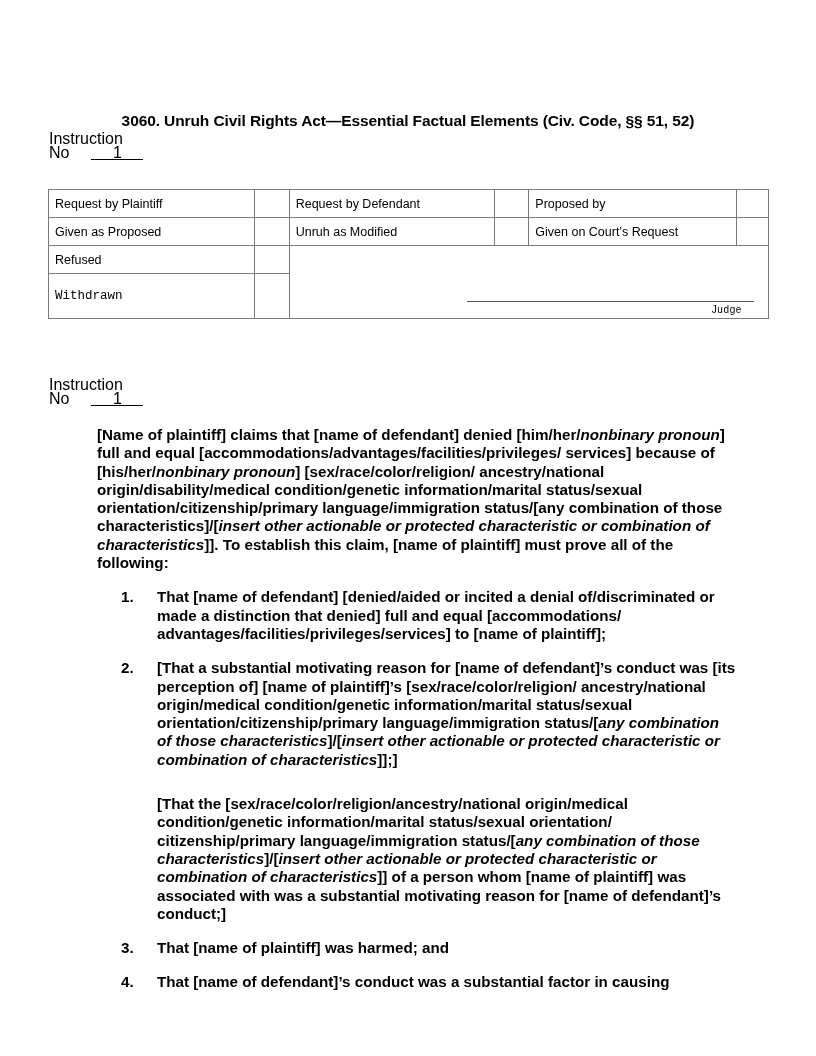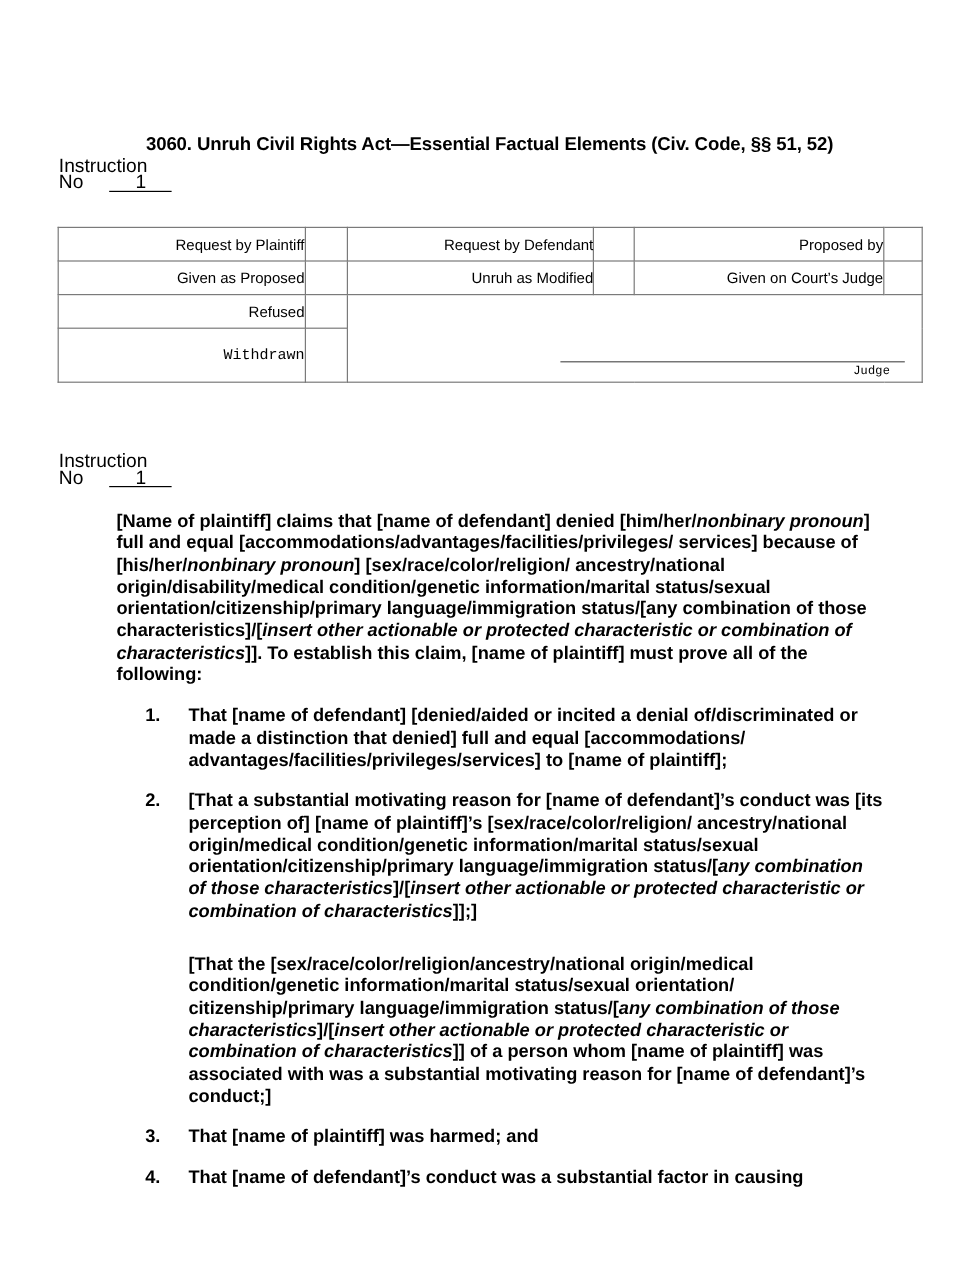--- a/index.html
+++ b/index.html
@@ -5,21 +5,21 @@
   html, body { margin: 0; padding: 0; background: #ffffff; }
   body { width: 816px; height: 1056px; position: relative; overflow: hidden;
          font-family: "Liberation Sans", sans-serif; color: #000; }
   .title { position: absolute; left: 0; width: 816px; top: 96px; text-align: center;
            font-size: 15.5px; font-weight: bold; letter-spacing: -0.1px; margin-top: 16px; }
   .instr { position: absolute; left: 49px; font-size: 16px; line-height: 14px; }
   .instr .num { display: inline-block; width: 52px; margin-left: 22px; border-bottom: 1px solid #000;
                 text-align: center; line-height: 12px; }
   table.status { position: absolute; left: 48px; top: 189px; width: 721px;
                  border-collapse: collapse; font-size: 12.5px; }
-  table.status td { border: 1px solid #7a7a7a; padding: 0 0 0 6px; height: 27px; vertical-align: middle; text-align: right; }
+  table.status td { border: 1px solid #7a7a7a; padding: 0 0 0 6px; height: 27px; vertical-align: middle; }
   table.status td.box { padding: 0; }
   td.judge-cell { position: relative; vertical-align: bottom; }
   .judge-line { position: absolute; left: 177px; right: 14px; bottom: 16px; border-top: 1px solid #555; }
   .judge-label { position: absolute; right: 26px; bottom: 3px; font-size: 10px; letter-spacing: 0.6px; }
   .body { position: absolute; left: 97px; top: 426px; width: 640px;
           font-size: 15.2px; font-weight: bold; line-height: 18.3px; }
   .body p { margin: 0; }
   .items { margin: 16px 0 0 0; padding: 0; list-style: none; }
   .items li { position: relative; padding-left: 60px; margin-bottom: 16px; }
   .items li .n { position: absolute; left: 24px; top: 0; }
@@ -52,21 +52,21 @@
     <td>Request by Defendant</td>
     <td class="box"></td>
     <td>Proposed by</td>
     <td class="box"></td>
   </tr>
   <tr>
     <td>Given as Proposed</td>
     <td class="box"></td>
     <td>Unruh as Modified</td>
     <td class="box"></td>
-    <td>Given on Court’s Judge</td>
+    <td>Given on Court’s Request</td>
     <td class="box"></td>
   </tr>
   <tr>
     <td>Refused</td>
     <td class="box"></td>
     <td class="judge-cell" colspan="4" rowspan="2">
       <div class="judge-line"></div>
       <div class="judge-label">Judge</div>
     </td>
   </tr>

